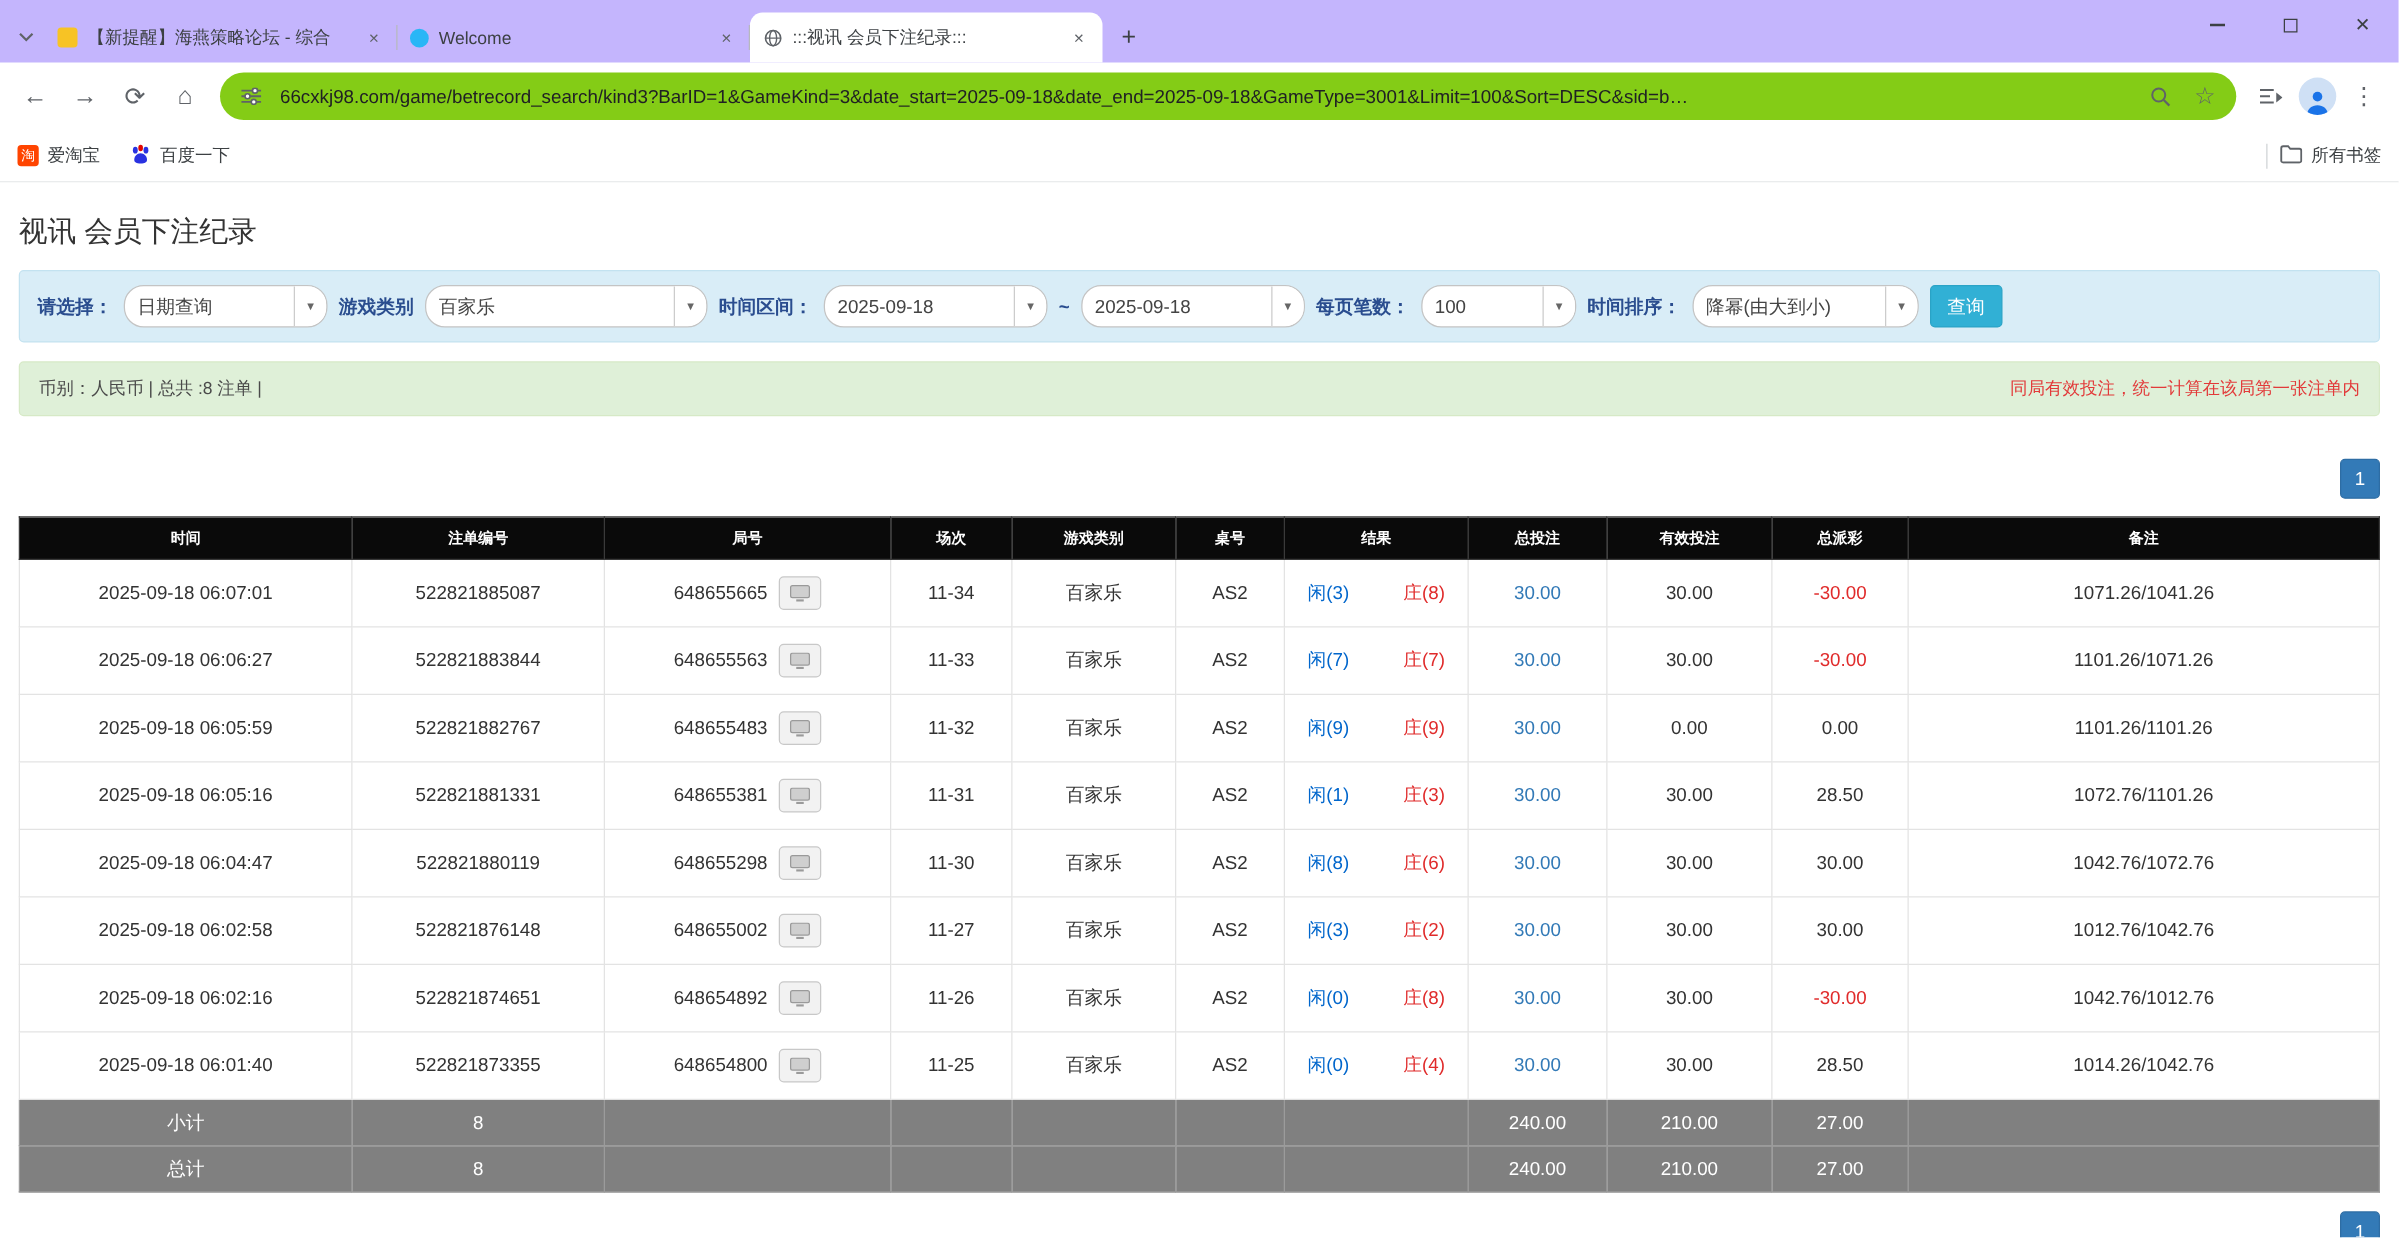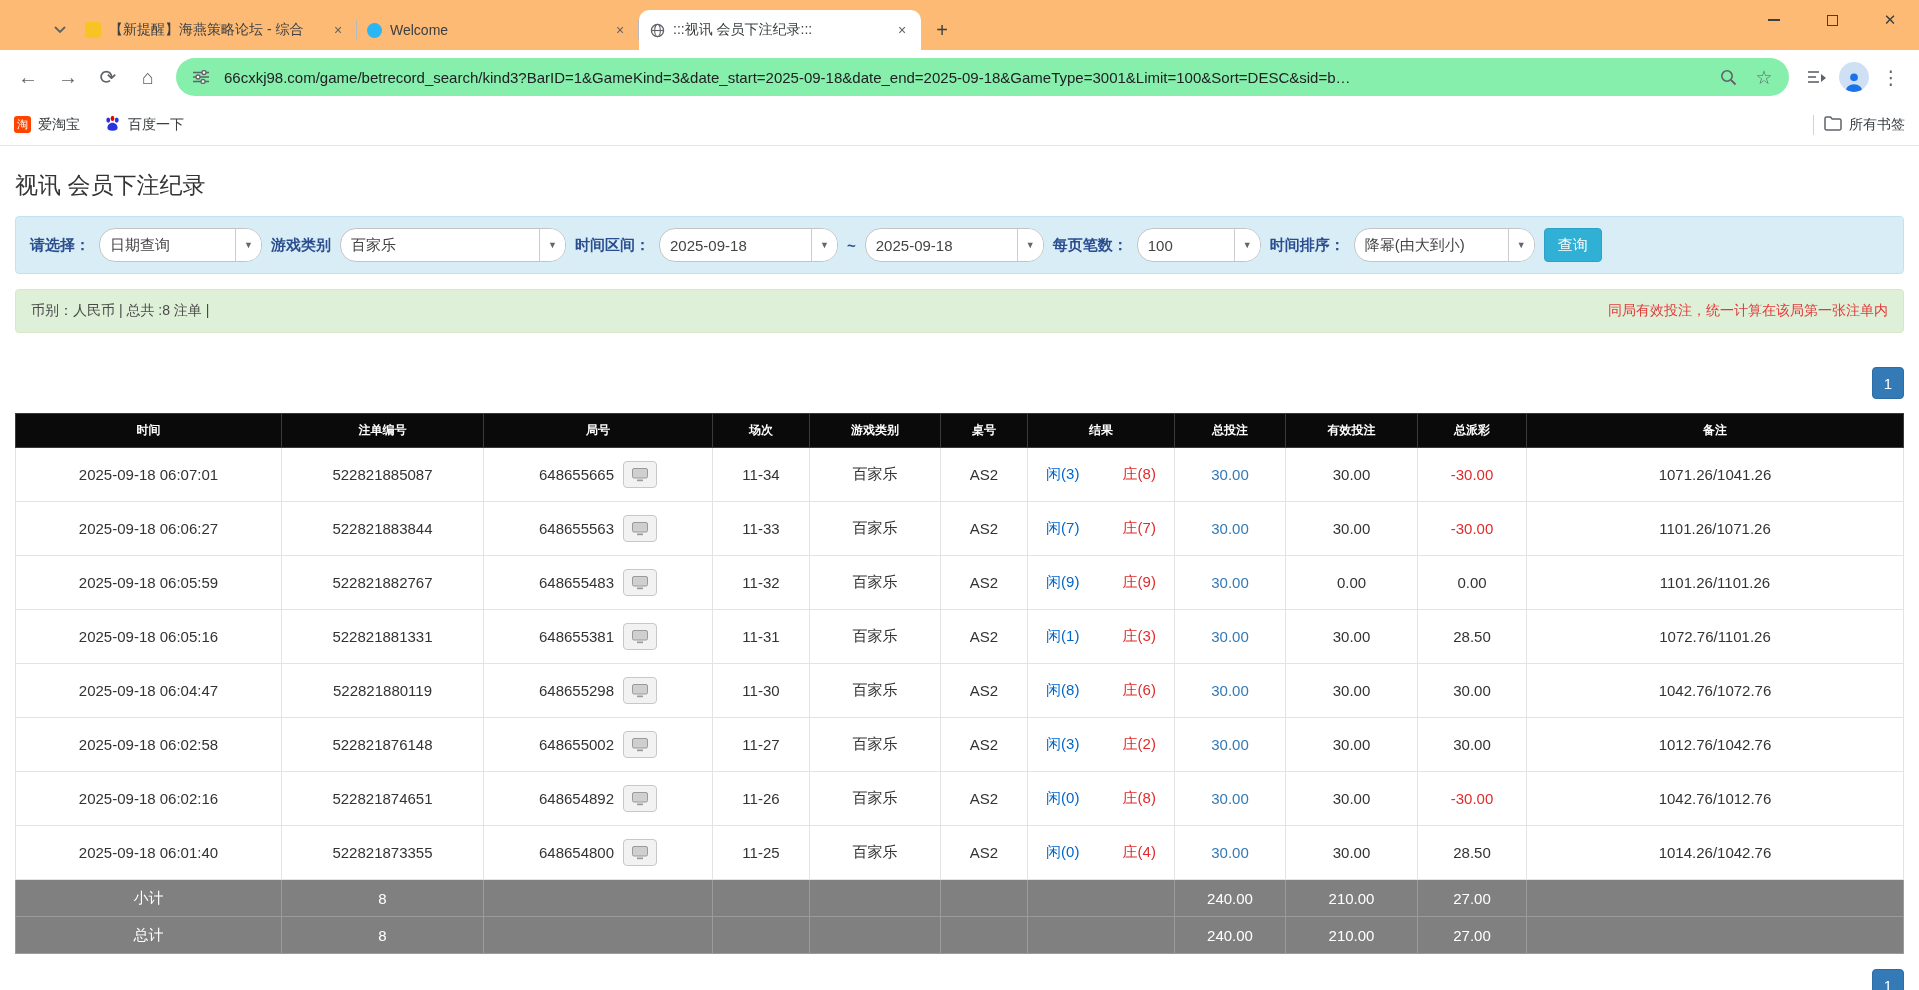--- a/index.html
+++ b/index.html
@@ -1,21 +1,21 @@
 <!DOCTYPE html>
 <html><head>
 <meta charset="utf-8">
 <title>:::视讯 会员下注纪录:::</title>
 <style>
   * { box-sizing: border-box; margin: 0; padding: 0; }
   html,body { width:1919px; height:990px; overflow:hidden; background:#fff;
     font-family:"Liberation Sans","DejaVu Sans",sans-serif; }
 
   
-  .tabbar { height:50px; background:#fdba74; display:flex; align-items:flex-end; position:relative;padding-left:39px; }
+  .tabbar { height:50px; background:#c4b5fd; display:flex; align-items:flex-end; position:relative; }
   .tab-search { width:30px; height:40px; display:flex; align-items:center; justify-content:center; cursor:pointer; margin-left:6px; }
   .tab { width:282px; height:40px; display:flex; align-items:center; padding:0 10px; gap:8px;
     color:#3c4043; font-size:14px; position:relative; cursor:pointer; }
   .tab:not(.active)::after { content:""; position:absolute; right:0; top:10px; bottom:10px; width:1px; background:#b6b9be; }
   .tab.active { background:#fff; border-radius:10px 10px 0 0; }
   .tab-title { flex:1; white-space:nowrap; overflow:hidden; text-overflow:clip; }
   .tab-close { width:18px; height:18px; border-radius:50%; display:flex; align-items:center; justify-content:center;
     font-size:14px; color:#5f6368; flex:0 0 auto; }
   .favicon { width:16px; height:16px; flex:0 0 auto; display:inline-flex; align-items:center; justify-content:center; }
   .fav-forum { background:#f7c325; border-radius:3px; width:16px; height:16px; }
@@ -24,21 +24,21 @@
     font-size:20px; color:#3c4043; cursor:pointer; }
   .win-controls { position:absolute; right:0; top:0; height:40px; display:flex; }
   .win-controls > span { width:58px; height:40px; display:flex; align-items:center; justify-content:center; color:#3c4043; cursor:pointer; }
   .min-bar { display:inline-block; width:12px; height:2px; background:#3c4043; }
   .max-box { display:inline-block; width:11px; height:11px; border:1.5px solid #3c4043; }
   .close-x { font-size:15px; }
 
   .navbar { height:54px; background:#fff; display:flex; align-items:center; padding:0 10px; gap:4px; }
   .nav-icon { width:36px; height:36px; border-radius:50%; display:flex; align-items:center; justify-content:center;
     font-size:20px; color:#5f6368; cursor:pointer; flex:0 0 auto; }
-  .urlbar { flex:1; height:38px; background:#86efac; border-radius:19px; display:flex; align-items:center;
+  .urlbar { flex:1; height:38px; background:#84cc16; border-radius:19px; display:flex; align-items:center;
     padding:2px 12px; gap:10px; margin:0 6px; min-width:0; }
   .url-text { flex:1; font-size:15px; color:#202124; white-space:nowrap; overflow:hidden; }
   .urlbar .mini-icon { flex:0 0 auto; display:flex; align-items:center; justify-content:center; width:26px; height:26px; cursor:pointer; color:#5f6368; }
   .star-glyph { font-size:19px; color:#5f6368; }
   .avatar { width:30px; height:30px; border-radius:50%; background:#cfe0f5; display:flex; align-items:flex-end; justify-content:center; overflow:hidden; cursor:pointer; }
   .dots { font-size:19px; color:#5f6368; }
 
   .bookmarks { height:42px; background:#fff; border-bottom:1px solid #e4e6e8; display:flex; align-items:center; padding:0 14px; gap:24px; }
   .bm-item { display:flex; align-items:center; gap:7px; font-size:14px; color:#3c4043; cursor:pointer; }
   .bm-taobao { width:17px; height:17px; background:#ff4400; border-radius:3px; color:#fff; font-size:11px;

